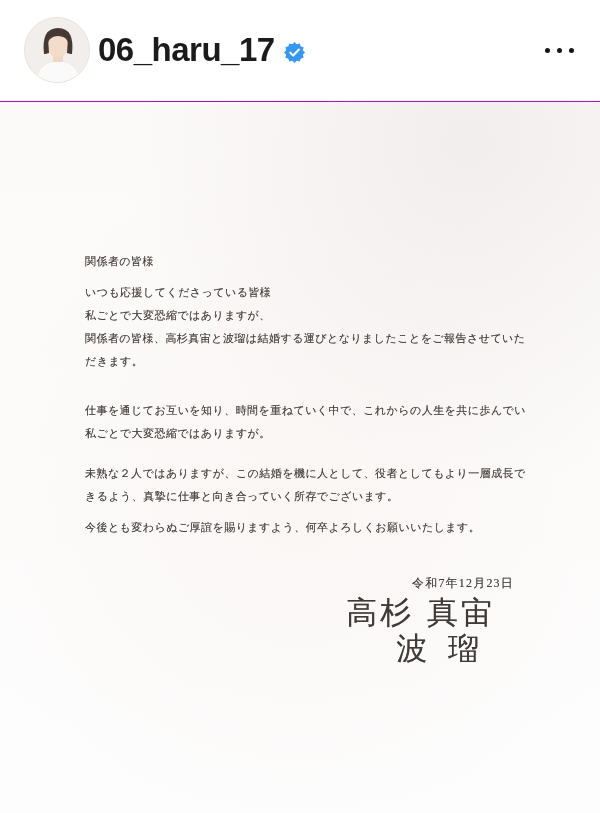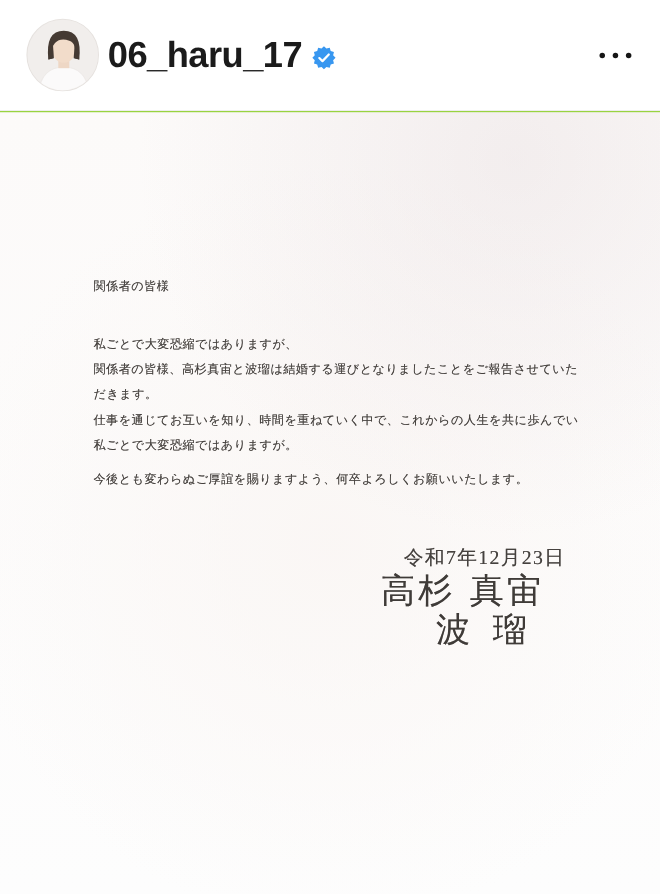--- a/index.html
+++ b/index.html
@@ -3,21 +3,21 @@
 <meta charset="utf-8">
 <style>
   * { margin: 0; padding: 0; box-sizing: border-box; }
   html, body { background: #ffffff; }
   body {
     width: 600px; height: 813px;
     font-family: "Liberation Sans", "DejaVu Sans", sans-serif;
     overflow: hidden;
     position: relative;
   }
-  .screen { width: 600px; height: 813px; position: relative; background: #84cc16; }
+  .screen { width: 600px; height: 813px; position: relative; background: #a21caf; }
 
   
   .post-header {
     height: 101px;
     display: flex;
     align-items: center;
     background: #ffffff;
     border-bottom: 1px solid #ededed;
     position: relative;
   }
@@ -81,29 +81,29 @@
     width: 437px;
     font-family: "Liberation Serif", "DejaVu Serif", serif;
     color: #45413e;
     font-size: 11px;
     letter-spacing: 0.45px;
     line-height: 23px;
     text-shadow: 0 0 0.6px rgba(69,65,62,0.55);
   }
   .letter .line { white-space: nowrap; }
   .greet-2 { margin-top: 8px; }
-  .para-1 { margin-top: 29px; }
-  .para-2 { margin-top: 0; }
+  .para-1 { }
+  .para-2 { margin-top: 26px; }
   .para-3 { margin-top: 17px; }
   .para-4 { margin-top: 8px; }
   .letter-date {
-    margin-top: 48px;
+    margin-top: 33px;
     text-align: right;
     padding-right: 8px;
-    font-size: 18px;
+    font-size: 12px;
     letter-spacing: 1.2px;
   }
   .signature {
     text-align: right;
     font-size: 31px;
     line-height: 36px;
     letter-spacing: 3px;
     word-spacing: 2px;
     color: #3f3b38;
   }
@@ -148,32 +148,37 @@
       <span class="dot"></span>
       <span class="dot"></span>
       <span class="dot"></span>
     </button>
   </header>
 
   <div class="post-image">
     <div class="letter">
 
       <div class="line greet-1">関係者の皆様</div>
+      <div class="line greet-2">いつも応援してくださっている皆様</div>
 
       <div class="para para-1">
         <div class="line">私ごとで大変恐縮ではありますが、</div>
         <div class="line">関係者の皆様、高杉真宙と波瑠は結婚する運びとなりましたことをご報告させていた</div>
         <div class="line">だきます。</div>
       </div>
 
       <div class="para para-2">
         <div class="line">仕事を通じてお互いを知り、時間を重ねていく中で、これからの人生を共に歩んでい</div>
         <div class="line">私ごとで大変恐縮ではありますが。</div>
       </div>
 
+      <div class="para para-3">
+        <div class="line">未熟な２人ではありますが、この結婚を機に人として、役者としてもより一層成長で</div>
+        <div class="line">きるよう、真摯に仕事と向き合っていく所存でございます。</div>
+      </div>
 
       <div class="para para-4">
         <div class="line">今後とも変わらぬご厚誼を賜りますよう、何卒よろしくお願いいたします。</div>
       </div>
 
       <div class="letter-date">令和7年12月23日</div>
 
       <div class="signature signature-1">高杉 真宙</div>
       <div class="signature signature-2">波 瑠</div>
 

